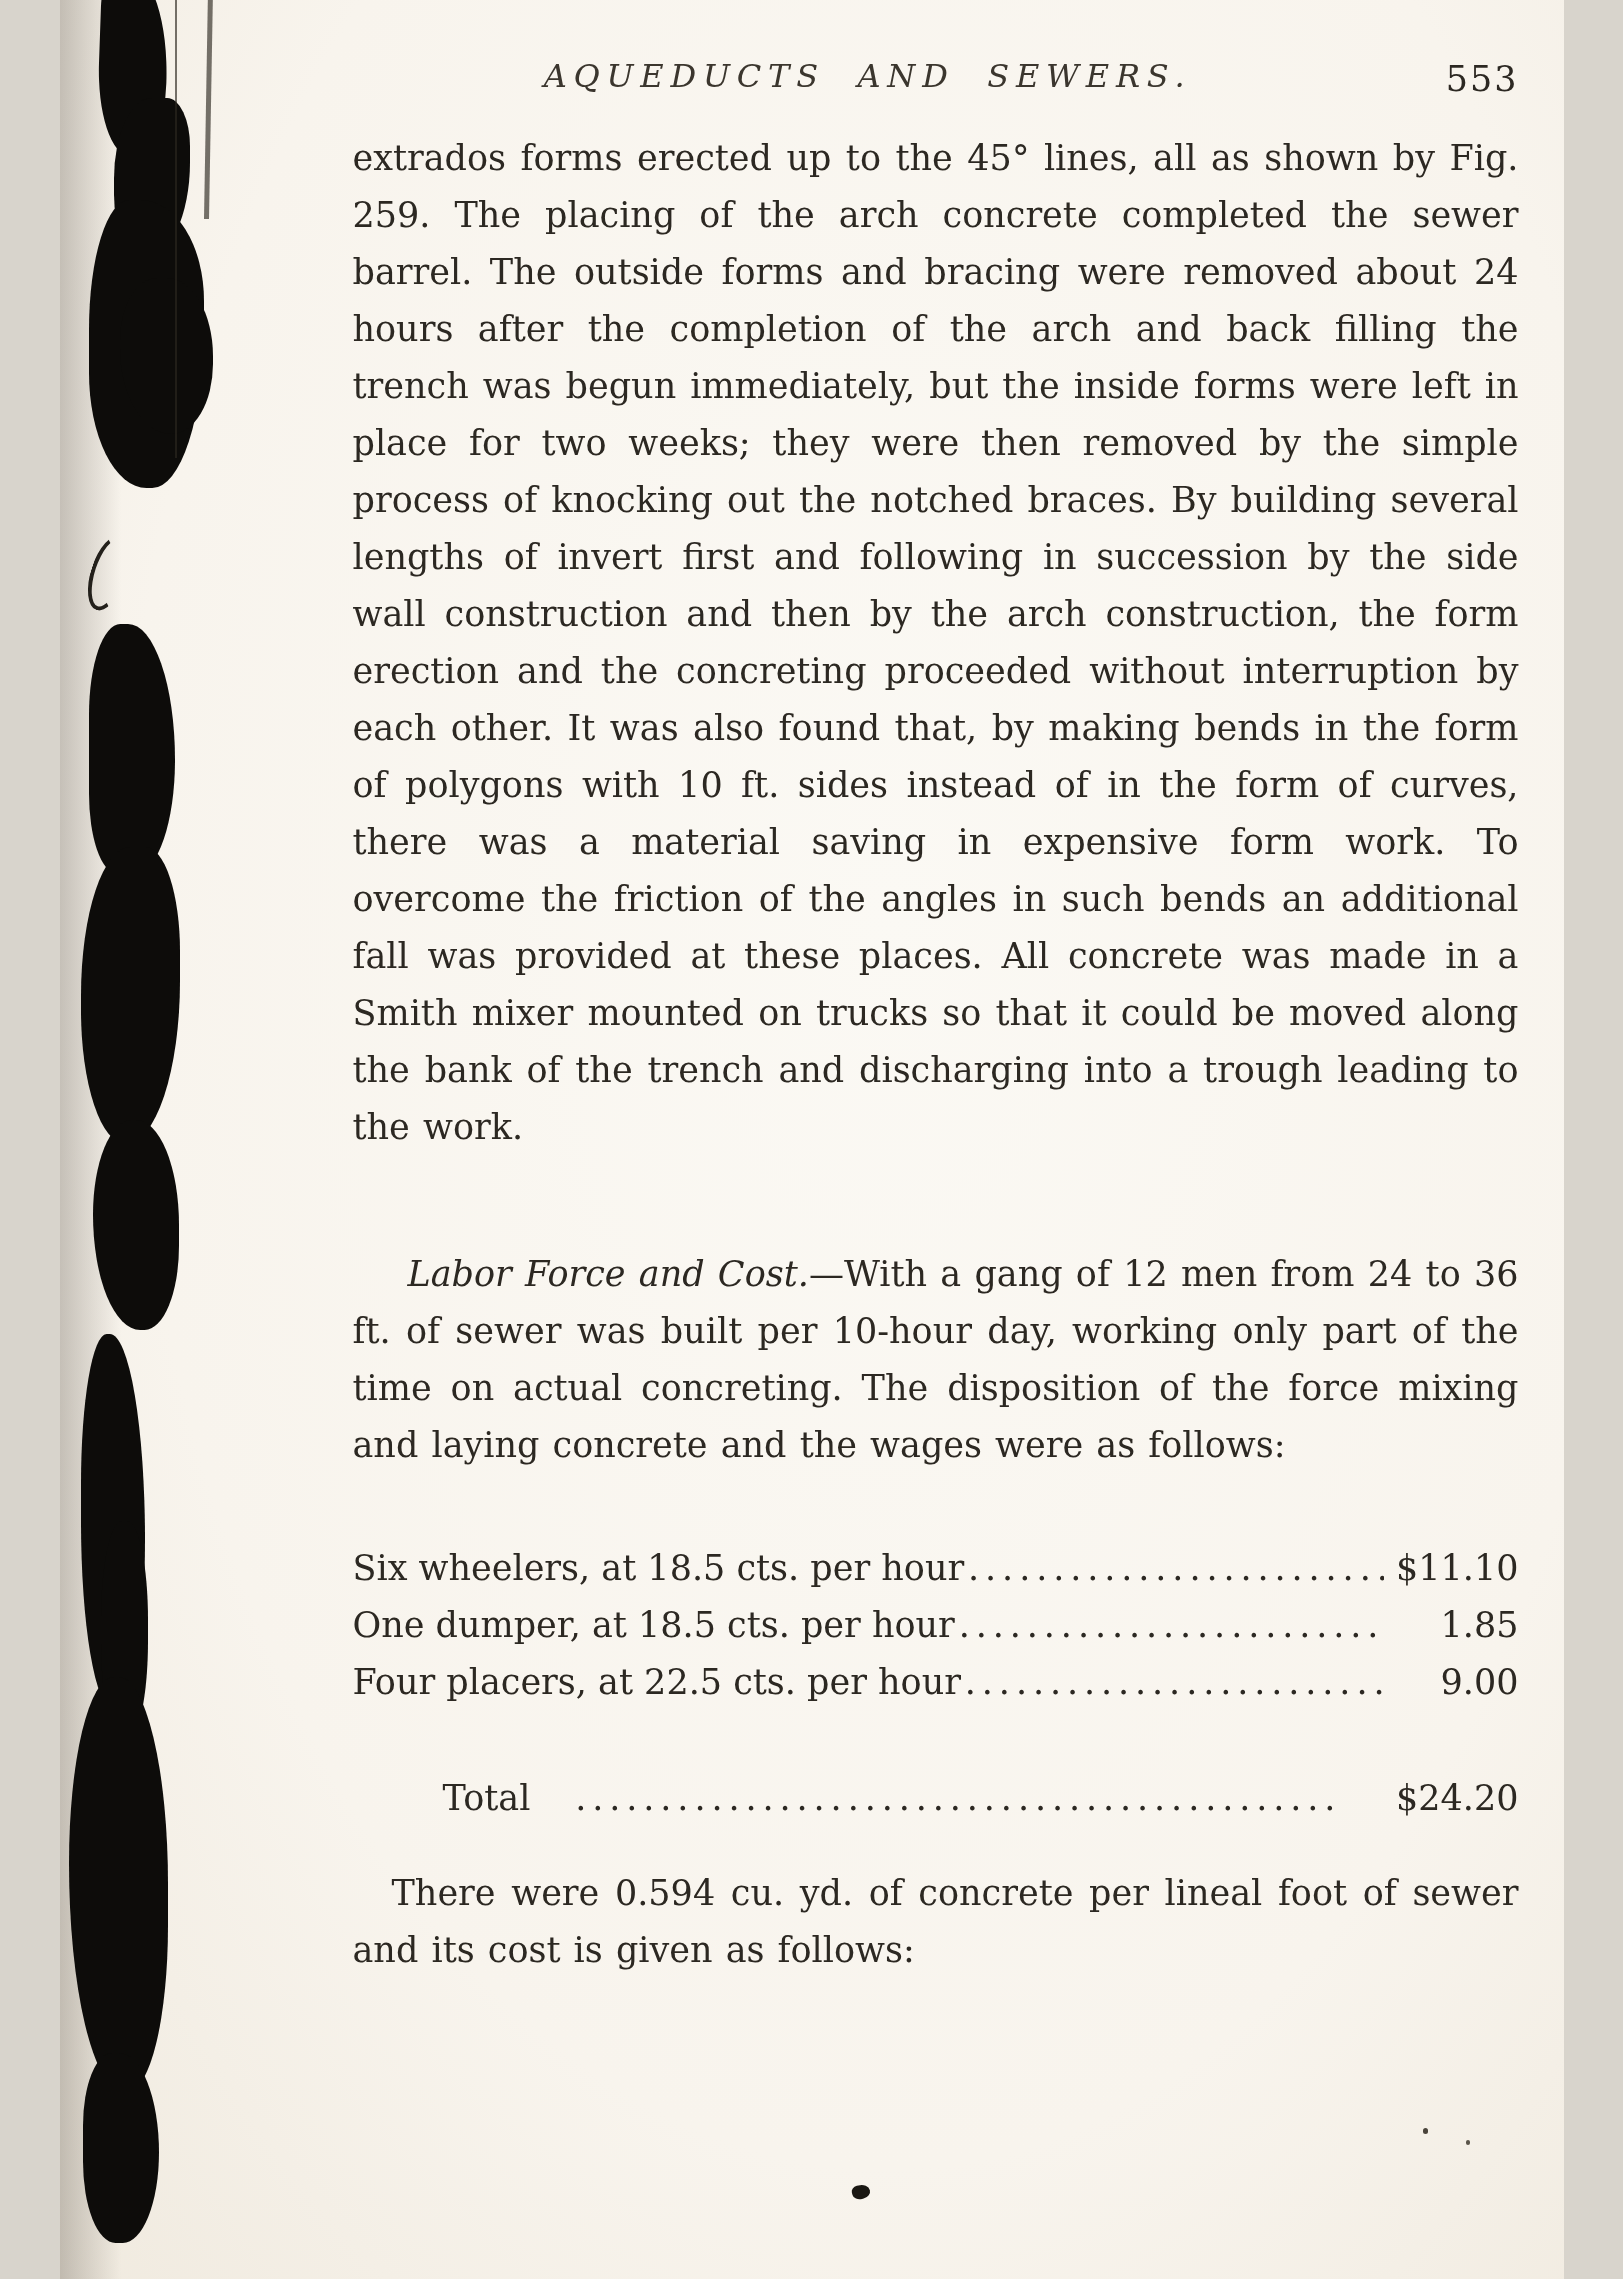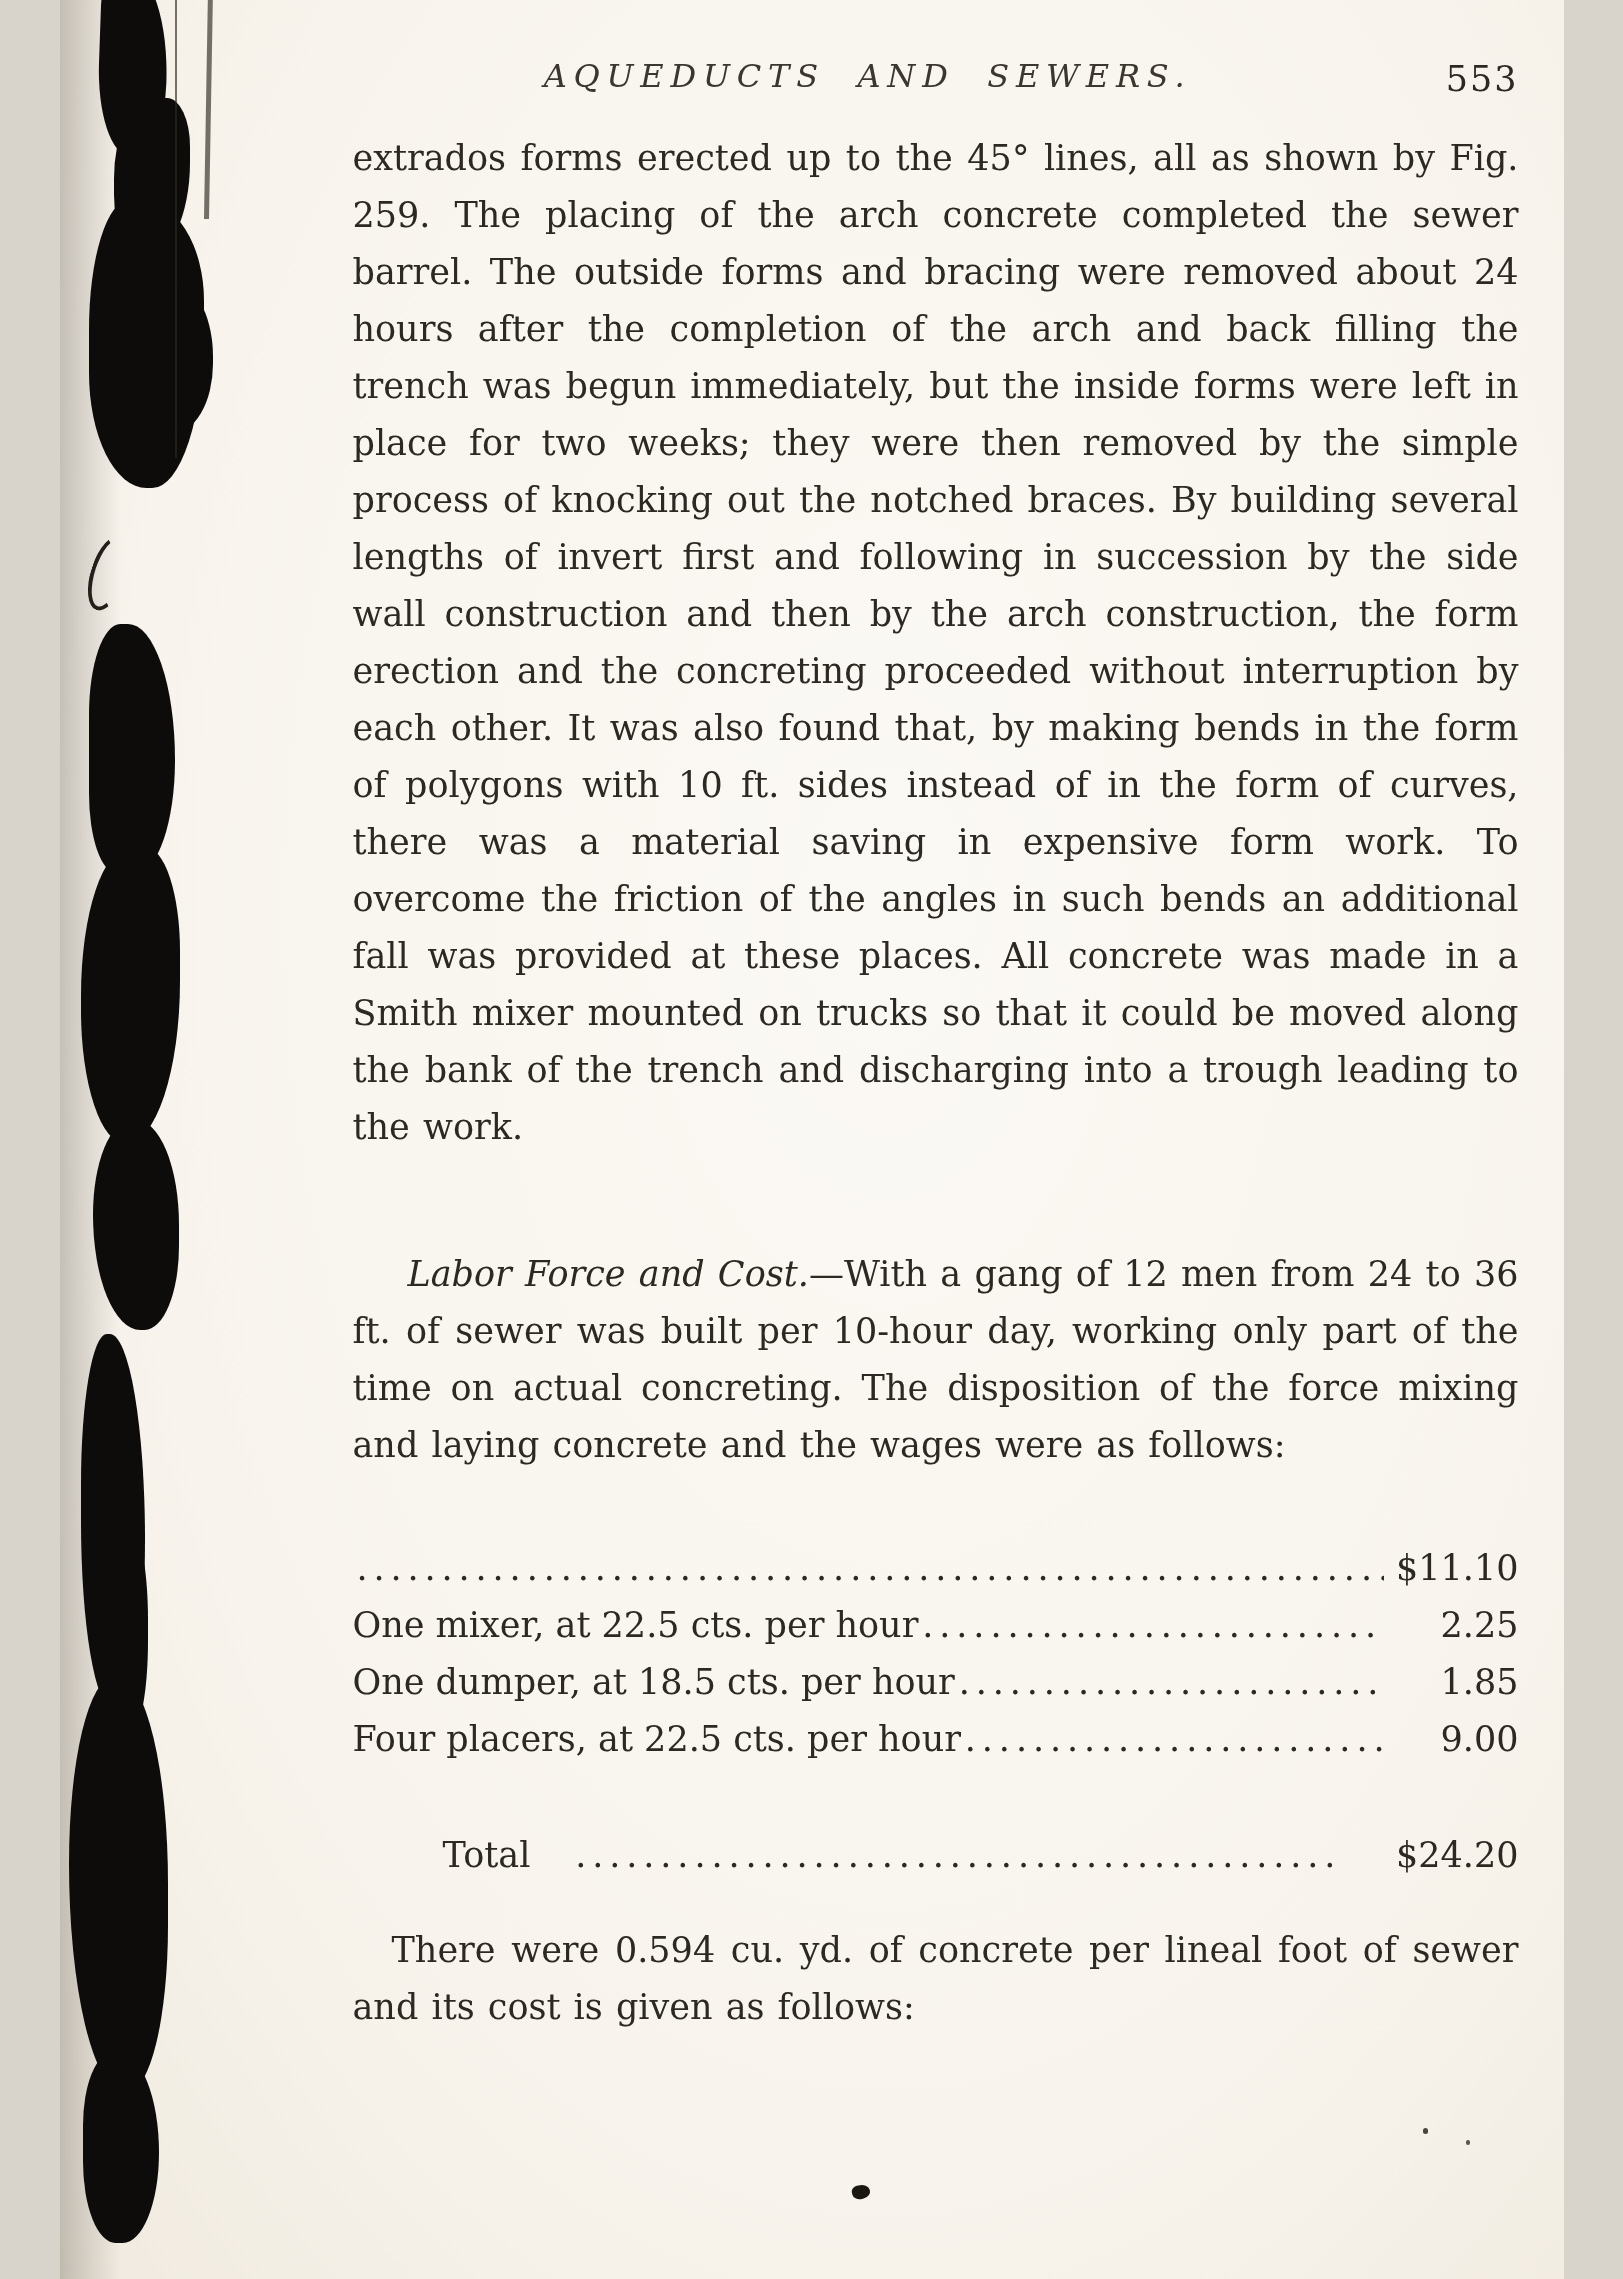--- a/index.html
+++ b/index.html
@@ -122,27 +122,23 @@
     </div>
 
     <p class="body p1">extrados forms erected up to the 45° lines, all as shown by Fig. 259.  The placing of the arch concrete completed the sewer barrel.  The outside forms and bracing were removed about 24 hours after the completion of the arch and back filling the trench was begun immediately, but the inside forms were left in place for two weeks; they were then removed by the simple process of knocking out the notched braces.  By building several lengths of invert first and following in succession by the side wall construction and then by the arch construction, the form erection and the concreting proceeded without interruption by each other.  It was also found that, by making bends in the form of polygons with 10 ft. sides instead of in the form of curves, there was a material saving in expensive form work.  To overcome the friction of the angles in such bends an additional fall was provided at these places.  All concrete was made in a Smith mixer mounted on trucks so that it could be moved along the bank of the trench and discharging into a trough leading to the work.</p>
 
     <p class="body p2"><span class="italic">Labor Force and Cost.</span><span>—With a gang of 12 men from 24 to 36 ft. of sewer was built per 10-hour day, working only part of the time on actual concreting.  The disposition of the force mixing and laying concrete and the wages were as follows:</span></p>
 
     <div class="cost-table">
 
 
       <div class="table-row">
+        <span class="row-label">Six wheelers, at 18.5 cts. per hour</span>
         <span class="leader"></span>
         <span class="row-value">$11.10</span>
-      </div>
-      <div class="table-row">
-        <span class="row-label">One mixer, at 22.5 cts. per hour</span>
-        <span class="leader"></span>
-        <span class="row-value">2.25</span>
       </div>
       <div class="table-row">
         <span class="row-label">One dumper, at 18.5 cts. per hour</span>
         <span class="leader"></span>
         <span class="row-value">1.85</span>
       </div>
       <div class="table-row">
         <span class="row-label">Four placers, at 22.5 cts. per hour</span>
         <span class="leader"></span>
         <span class="row-value">9.00</span>

